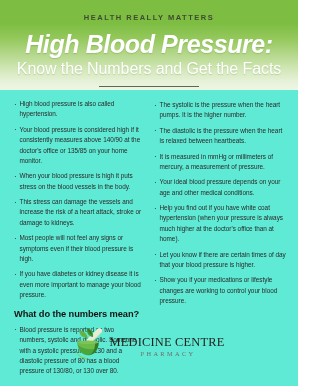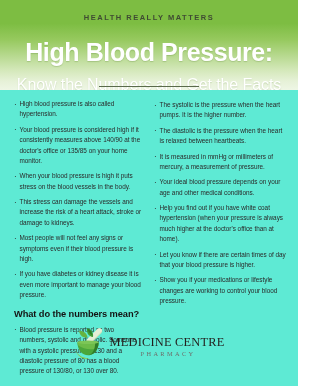--- a/index.html
+++ b/index.html
@@ -43,28 +43,29 @@
   .eyebrow {
     margin: 0;
     padding-top: 14px;
     font-size: 7.5px;
     font-weight: bold;
     letter-spacing: 1.5px;
     color: #3f4a33;
     line-height: 1;
   }
   .title {
-    margin: 8px;
+    margin: 0;
     padding-top: 9px;
     font-size: 25px;
     font-weight: bold;
     color: #ffffff;
     letter-spacing: -0.4px;
     line-height: 1.05;
     text-shadow: 0 1px 1px rgba(90,130,50,0.28);
+    font-style: italic;
   }
   .subtitle {
     margin: 0;
     padding-top: 3px;
     font-size: 16px;
     font-weight: normal;
     color: #ffffff;
     letter-spacing: -0.1px;
     line-height: 1.1;
     text-shadow: 0 1px 1px rgba(90,130,50,0.25);

